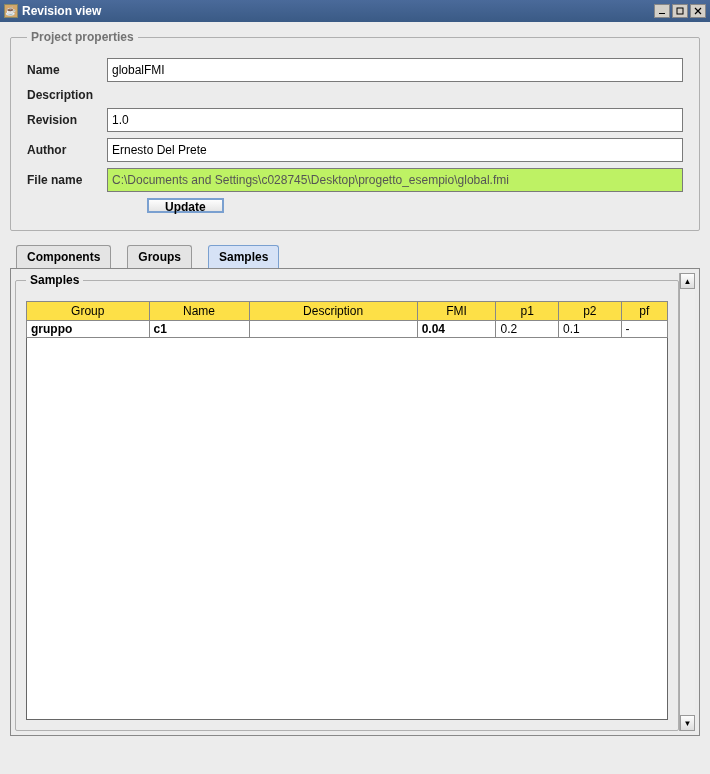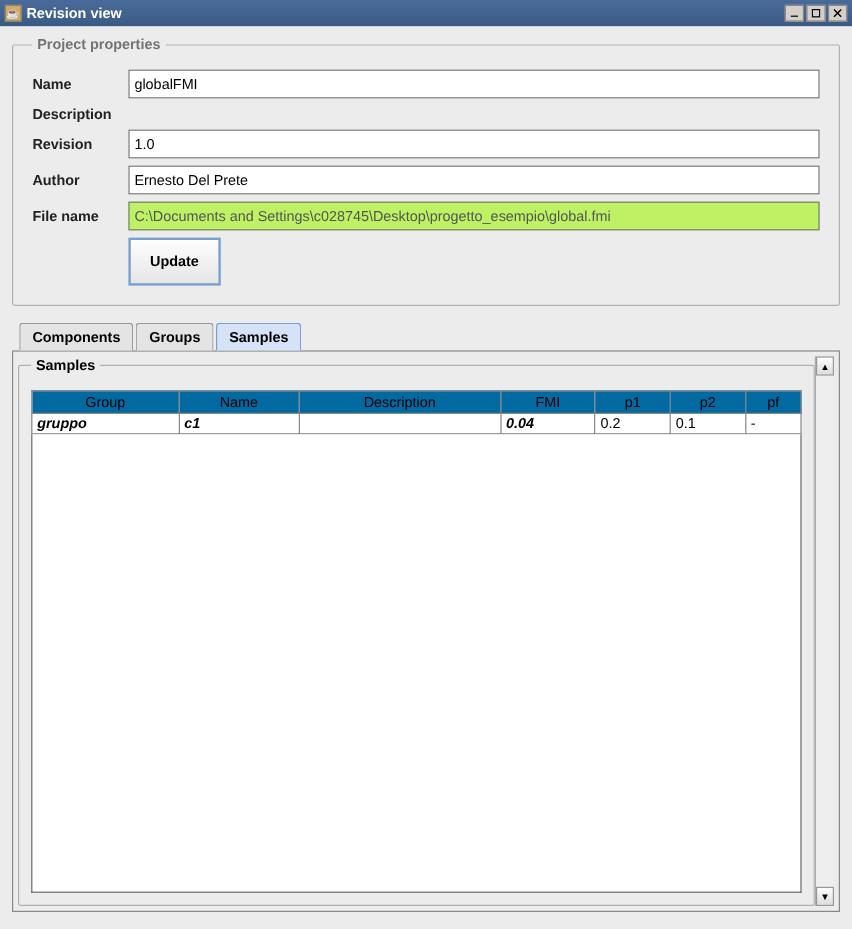--- a/index.html
+++ b/index.html
@@ -15,40 +15,40 @@
 .client { background: #ececec; height: 752px; padding: 8px 10px; }
 
 
 fieldset.props { border: 1px solid #b0b0b0; border-radius: 2px; padding: 14px 16px 16px 16px; margin-bottom: 14px; }
 fieldset.props legend { padding: 0 4px; font-weight: bold; color: #737373; }
 .form-row { display: flex; align-items: center; margin-bottom: 6px; }
 .form-row .lbl { width: 80px; font-weight: bold; color: #222; }
 .form-row input[type=text] { flex: 1; height: 20px; padding: 11px 4px; border: 1px solid #7a7a7a; background: #fff; }
 .form-row input[readonly] { background: #bef264; color: #555; }
 
-.btn-update { height: 40px; padding: 0 16px; background: linear-gradient(#fdfdfd,#e6e6e6); border: 2px solid #7aa0d0; font-weight: bold; cursor: pointer; margin-left: 80px; }
+.btn-update { height: 15px; padding: 0 16px; background: linear-gradient(#fdfdfd,#e6e6e6); border: 2px solid #7aa0d0; font-weight: bold; cursor: pointer; margin-left: 120px; }
 
 
 .tabrow { display: flex; align-items: flex-end; margin-left: 6px; }
-.tab { padding: 4px 10px; border: 1px solid #999; border-bottom: none; background: #e4e4e4; font-weight: bold; cursor: pointer; margin-right: 2px; border-radius: 3px 3px 0 0; }
+.tab { padding: 4px 10px; border: 1px solid #999; border-bottom: none; background: #e4e4e4; font-weight: bold; cursor: pointer; margin-right: 16px; border-radius: 3px 3px 0 0; }
 .tab.active { background: #d6e2f6; border-color: #7aa0d0; }
 
 .samples-outer { border: 1px solid #888; padding: 4px; height: 468px; display: flex; }
 .samples-scroll { flex: 1; }
 fieldset.samples { border: 1px solid #b0b0b0; border-radius: 2px; padding: 14px 10px 10px 10px; height: 100%; display: flex; flex-direction: column; }
 fieldset.samples legend { padding: 0 4px; font-weight: bold; }
 
 .chk-row { display: flex; align-items: center; margin: 4px 0 4px 2px; }
 .chk-row input { width: 14px; height: 14px; margin-right: 4px; }
 .chk-row label { font-weight: bold; }
 
 .tbl { border: 1px solid #666; border-collapse: collapse; width: 100%; }
-.tbl th { background: #0369a1; border: 1px solid #888; font-weight: normal; text-align: center; padding: 2px 4px; }
+.tbl th { background: #fde047; border: 1px solid #888; font-weight: normal; text-align: center; padding: 2px 4px; }
 .tbl td { border-left: 1px solid #888; border-right: 1px solid #888; border-bottom: 1px solid #888; padding: 1px 4px; background: #fff; }
-.tbl td.bold { font-weight: bold; font-style: italic; }
+.tbl td.bold { font-weight: bold; }
 .tbl-wrap { flex: 1; border-left: 1px solid #666; border-right: 1px solid #666; border-bottom: 1px solid #666; background: #fff; }
 
 .vscroll { width: 16px; background: #eee; border-left: 1px solid #aaa; display: flex; flex-direction: column; }
 .vscroll .arrow { height: 16px; background: linear-gradient(#fdfdfd,#ddd); border: 1px solid #999; display: flex; align-items: center; justify-content: center; font-size: 8px; cursor: pointer; }
 .vscroll .track { flex: 1; }
 </style>
 </head>
 <body>
 
 <div class="titlebar">

